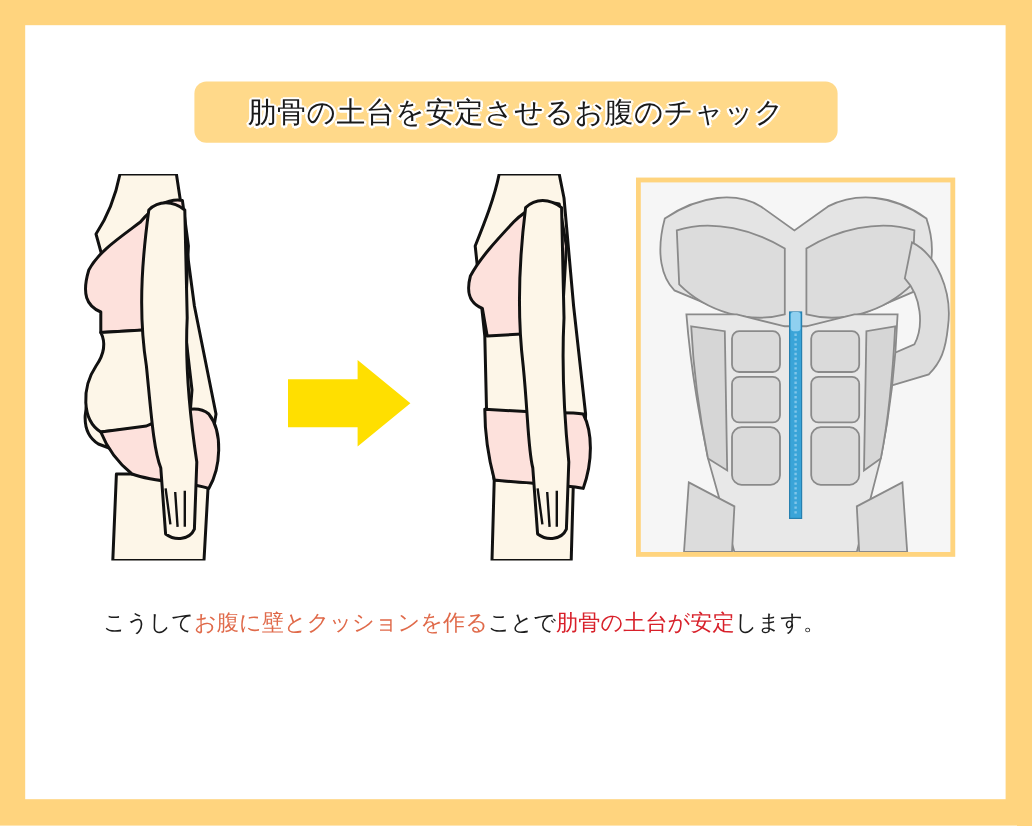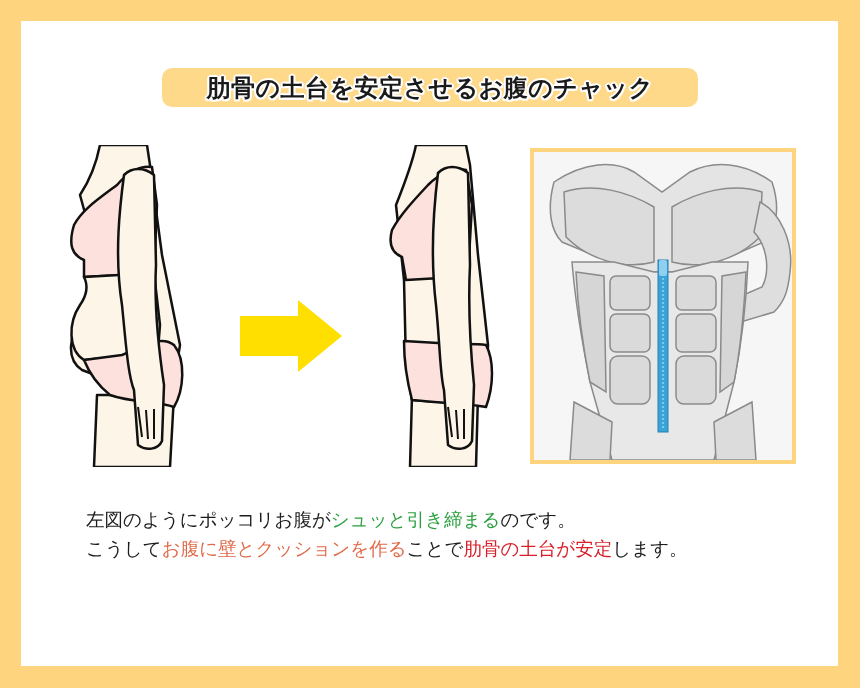--- a/index.html
+++ b/index.html
@@ -1,18 +1,18 @@
 <!DOCTYPE html>
 <html><head>
 <meta charset="utf-8">
 <style>
   html,body{margin:0;padding:0;}
   body{width:860px;height:688px;background:#ffd47e;position:relative;overflow:hidden;font-family:"DejaVu Sans","Liberation Sans",sans-serif;}
   .panel{position:absolute;left:21px;top:21px;width:817px;height:645px;background:#ffffff;}
-  .title-wrap{position:absolute;left:162px;top:68px;width:536px;height:39px;background:#ffd98a;border-radius:10px;display:flex;align-items:center;justify-content:center;font-weight:bold;}
+  .title-wrap{position:absolute;left:162px;top:68px;width:536px;height:51px;background:#ffd98a;border-radius:10px;display:flex;align-items:center;justify-content:center;}
   .title{font-size:24px;color:#1a1a1a;letter-spacing:0.5px;text-shadow:-2px 0 #fff,2px 0 #fff,0 -2px #fff,0 2px #fff,-1.5px -1.5px #fff,1.5px 1.5px #fff,-1.5px 1.5px #fff,1.5px -1.5px #fff;white-space:nowrap;}
   .fig{position:absolute;}
   .fig svg{display:block;}
   .arrow{position:absolute;left:240px;top:300px;}
   .anatomy{position:absolute;left:530px;top:148px;width:266px;height:316px;border:4px solid #ffd47e;box-sizing:border-box;background:#f6f6f6;overflow:hidden;}
   .desc{position:absolute;left:86px;top:505px;font-size:18.5px;line-height:29px;color:#1c1c1c;white-space:nowrap;}
   .blue{color:#6a7ff0;}
   .orange{color:#e06a4a;}
   .green{color:#2ca040;}
   .red{color:#d8202a;}
@@ -100,18 +100,15 @@
     <g>
       <rect x="124" y="108" width="10" height="172" fill="#3aa4d8" stroke="#2680b0" stroke-width="1"></rect>
       <rect x="125" y="108" width="8" height="16" rx="2" fill="#8fd0f0"></rect>
       <line x1="129" y1="126" x2="129" y2="278" stroke="#7fc6ea" stroke-width="2" stroke-dasharray="2 2"></line>
     </g>
   </svg>
 </div>
 
 <div class="desc">
   <div>
-    <span>左図のようにポッコリお腹が</span><span class="green">シュッと引き締まる</span><span>のです。</span>
-  </div>
-  <div>
     <span>こうして</span><span class="orange">お腹に壁とクッションを作る</span><span>ことで</span><span class="red">肋骨の土台が安定</span><span>します。</span>
   </div>
 </div>
 
 </body></html>

